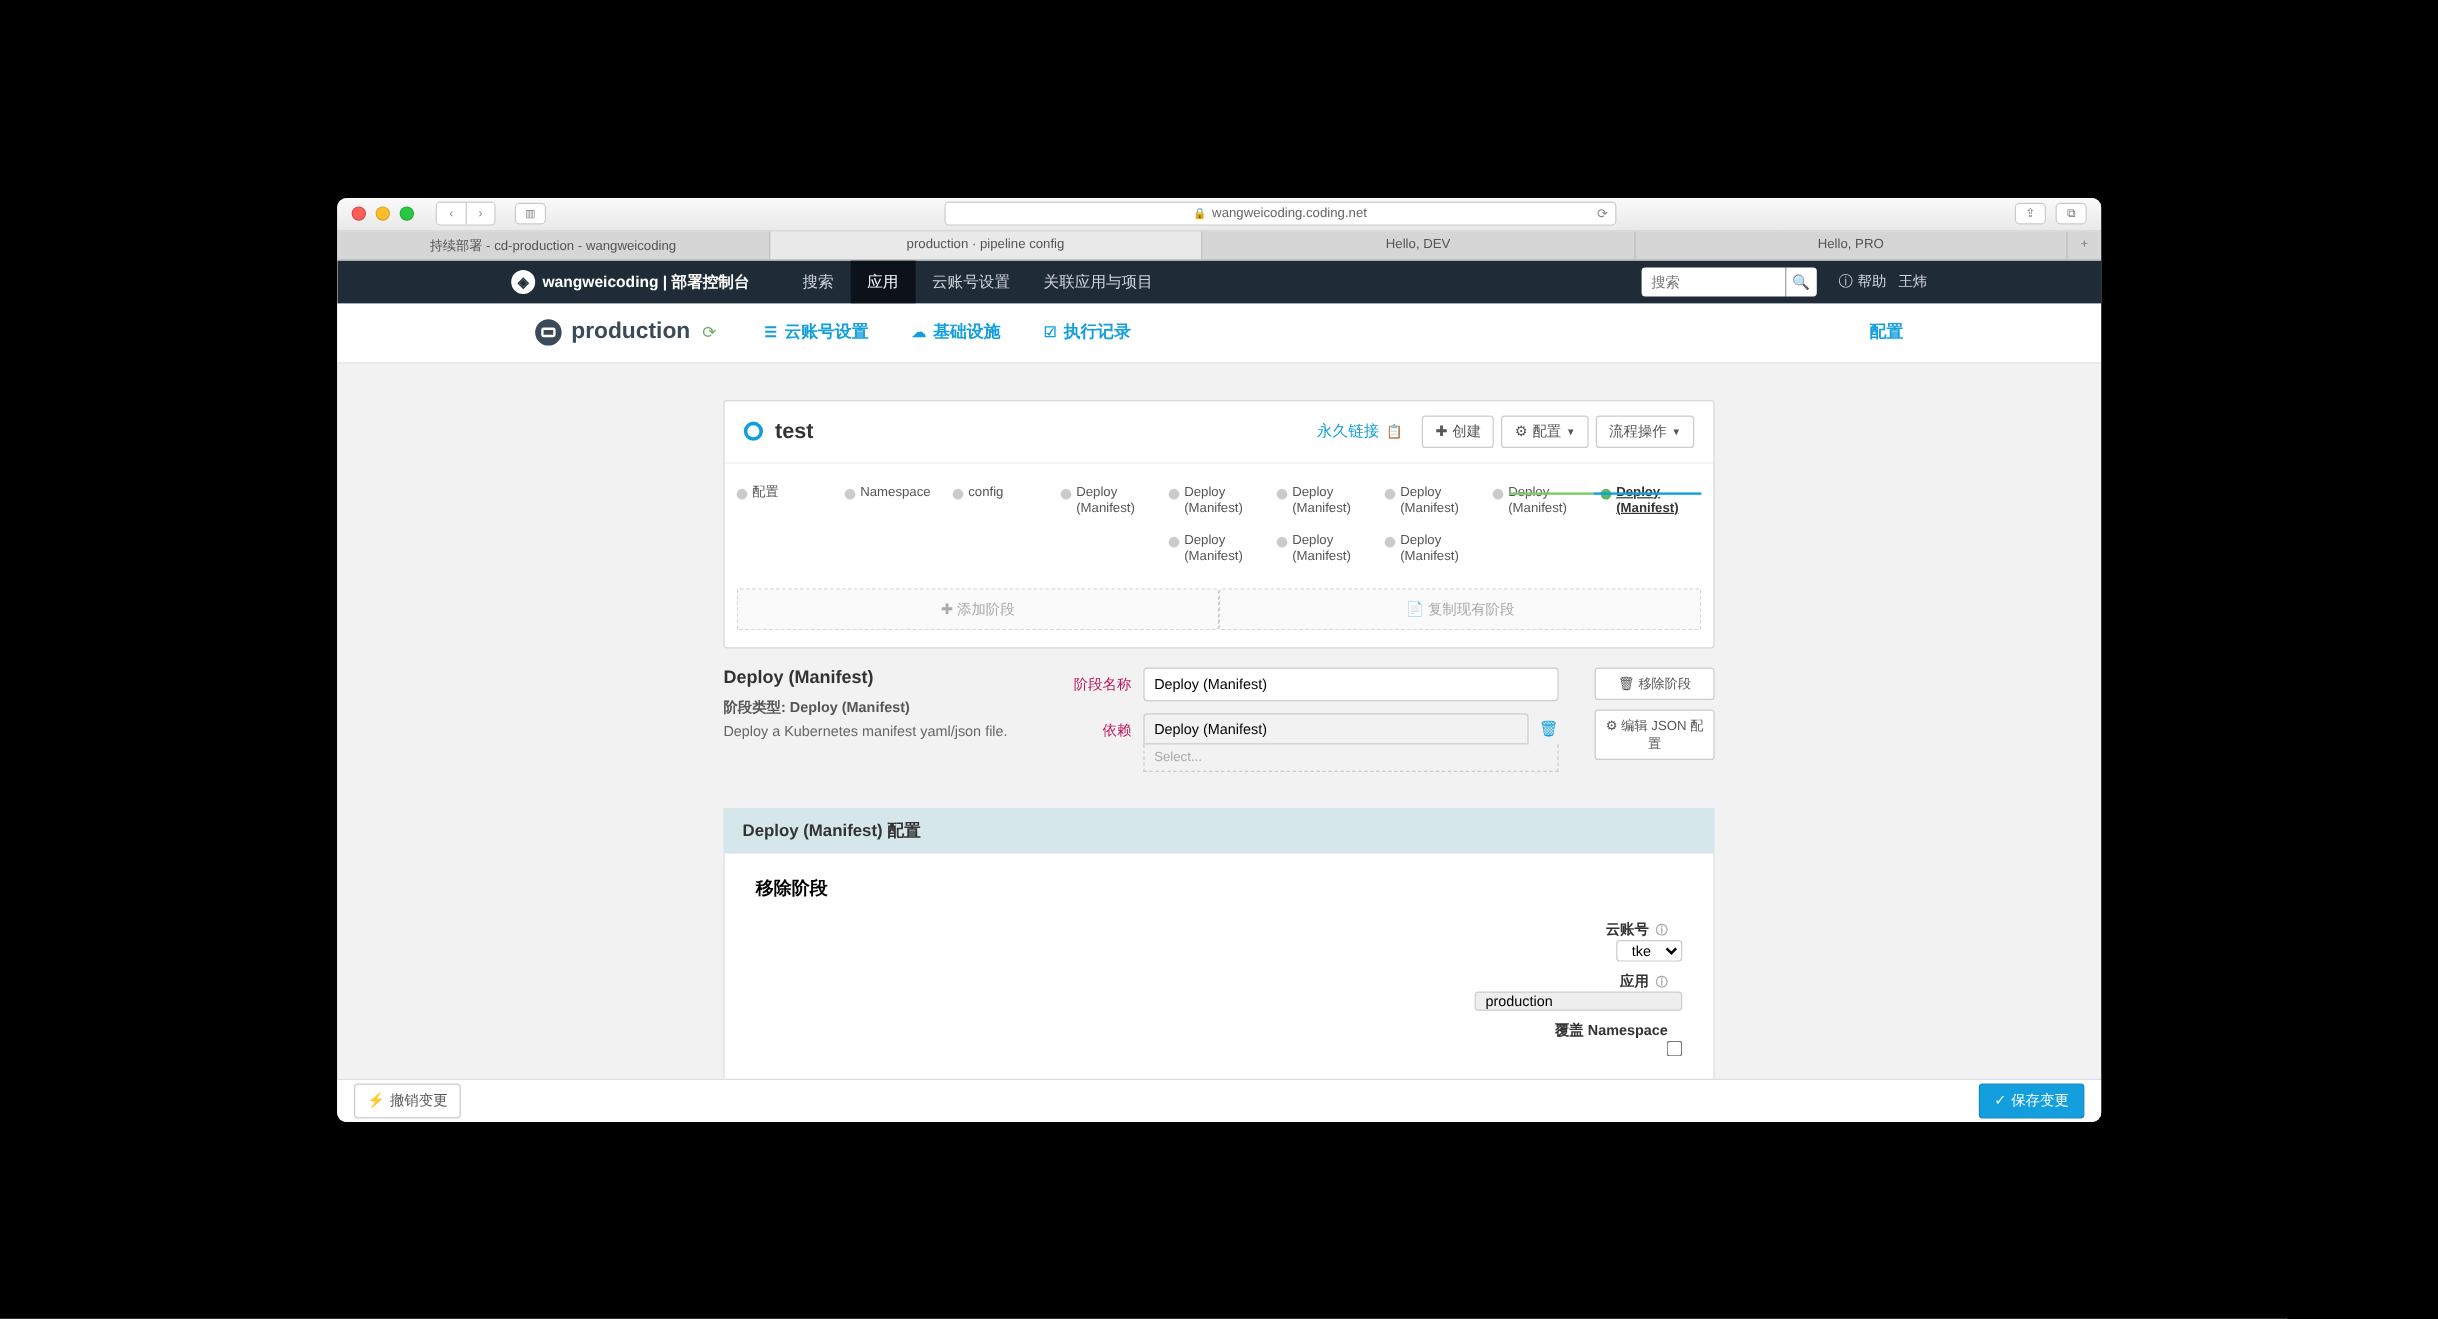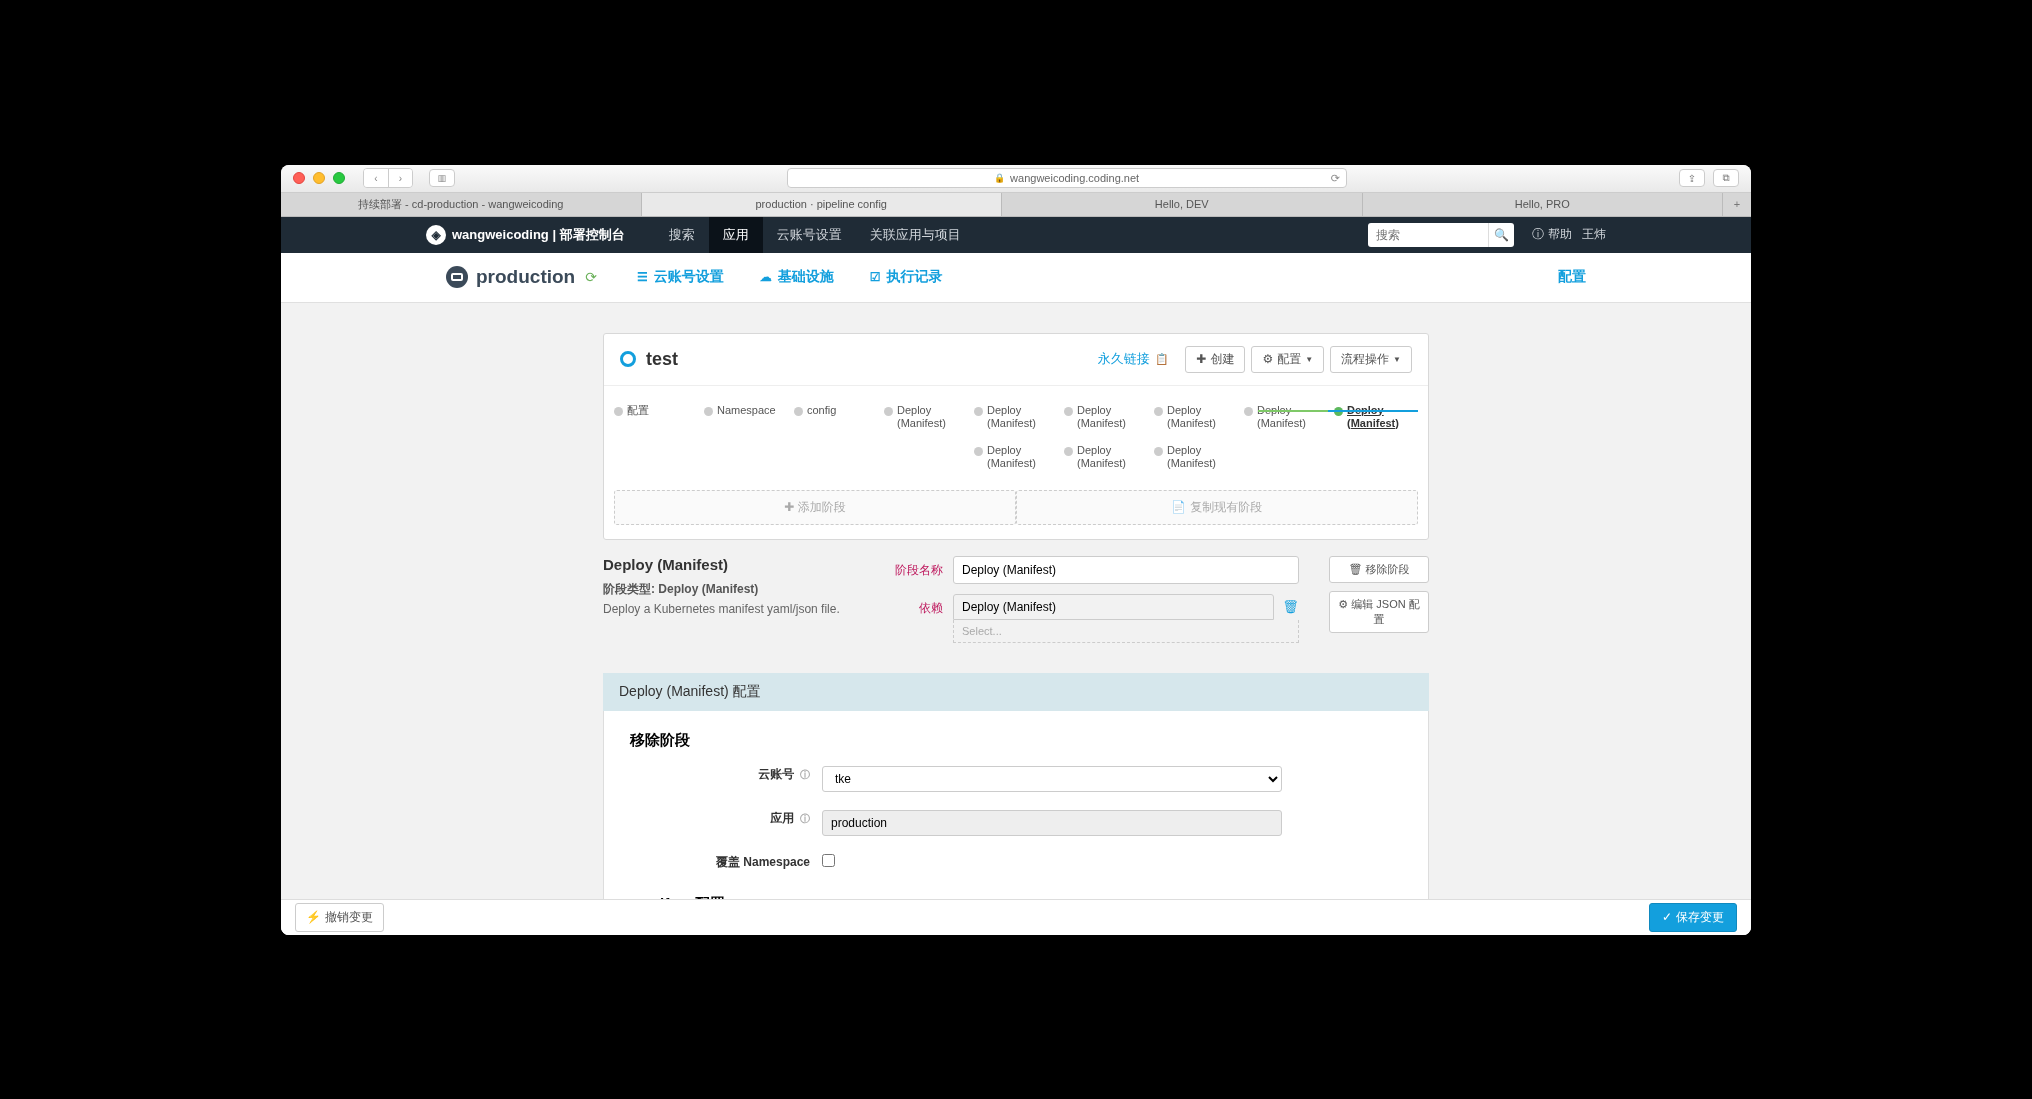--- a/index.html
+++ b/index.html
@@ -99,24 +99,24 @@
 .form-row { display: flex; align-items: flex-start; margin-bottom: 10px; }
 .form-row label { width: 60px; text-align: right; font-size: 12px; color: #be185d; padding-top: 6px; margin-right: 10px; }
 .form-row input[type=text] { flex: 1; height: 28px; border: 1px solid #ccc; border-radius: 3px; padding: 0 8px; font-size: 12px; }
 .dep-box { border: 1px solid #ccc; border-radius: 3px 3px 0 0; padding: 5px 8px; font-size: 12px; flex: 1; }
 .dep-select { border: 1px dashed #ccc; border-top: none; padding: 5px 8px; font-size: 11px; color: #aaa; }
 .dep-trash { color: #139fdd; margin-left: 8px; font-size: 13px; cursor: pointer; padding-top: 5px; }
 .stage-actions { width: 100px; text-align: right; }
 .stage-actions button { display: block; width: 100%; margin-bottom: 8px; border: 1px solid #ccc; background: #fff; padding: 5px 8px; font-size: 11px; color: #555; border-radius: 3px; cursor: pointer; }
 
 
-.section-hdr { background: #d6e7ec; padding: 10px 16px; margin-top: 20px; font-size: 14px; font-weight: 400; color: #333; }
+.section-hdr { background: #d6e7ec; padding: 10px 16px; margin-top: 20px; font-size: 14px; font-weight: 700; color: #333; }
 .config-card { background: #fff; border: 1px solid #ddd; border-top: none; padding: 20px 26px; }
 .config-card h5 { font-size: 15px; font-weight: 700; margin-bottom: 16px; }
-.cfg-row { display: flex; align-items: flex-start; margin-bottom: 18px; }
+.cfg-row { display: flex; align-items: flex-end; margin-bottom: 8px; flex-direction: column; }
 .cfg-row label { width: 180px; text-align: right; font-size: 12px; font-weight: 600; color: #333; margin-right: 12px; }
 .cfg-row label .info-icon { color: #aaa; font-size: 10px; margin-left: 3px; }
 .cfg-row select, .cfg-row input[type=text] { flex: 1; max-width: 460px; height: 26px; border: 1px solid #ccc; border-radius: 3px; padding: 0 8px; font-size: 12px; background: #fff; }
 .cfg-row input[readonly] { background: #eee; }
 
 
 .footer { height: 36px; background: #fff; border-top: 1px solid #ddd; display: flex; align-items: center; padding: 0 14px; }
 .btn-outline { border: 1px solid #ccc; background: #fff; padding: 5px 10px; font-size: 12px; border-radius: 3px; cursor: pointer; color: #555; display: flex; align-items: center; gap: 4px; }
 .btn-primary { background: #139fdd; color: #fff; border: 1px solid #0f89bf; padding: 5px 12px; font-size: 12px; border-radius: 3px; cursor: pointer; display: flex; align-items: center; gap: 4px; }
 

